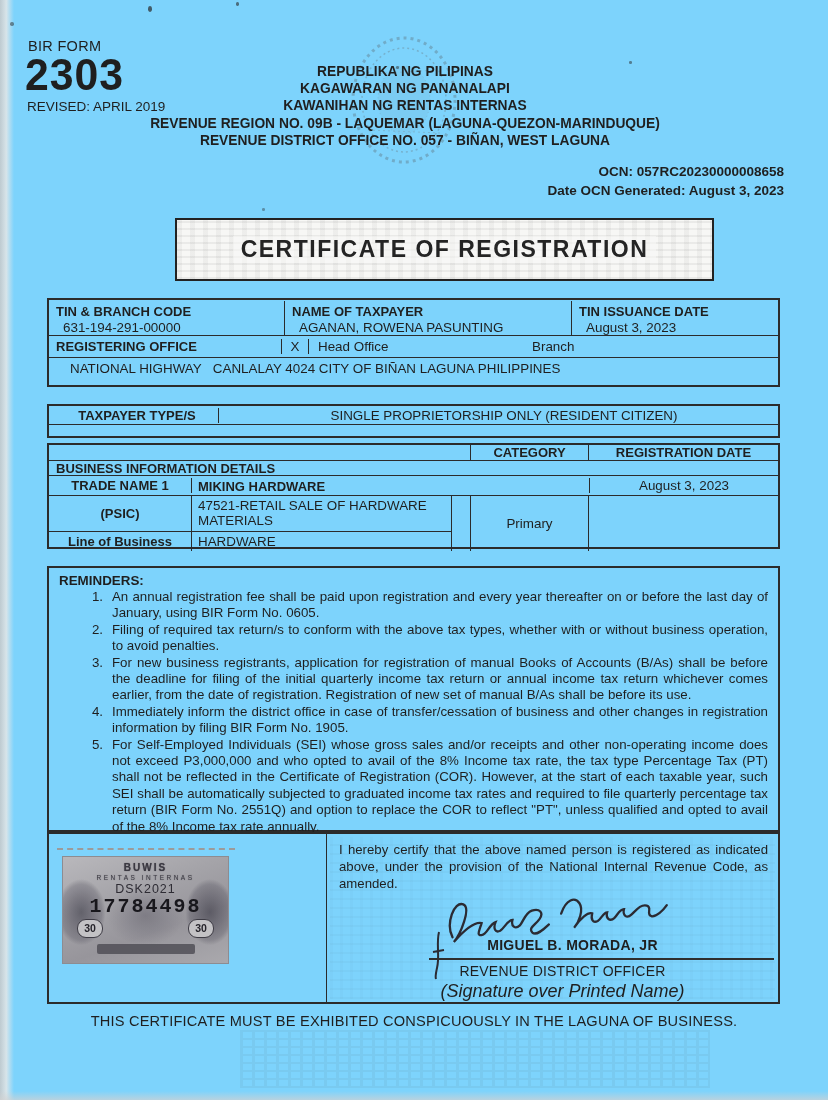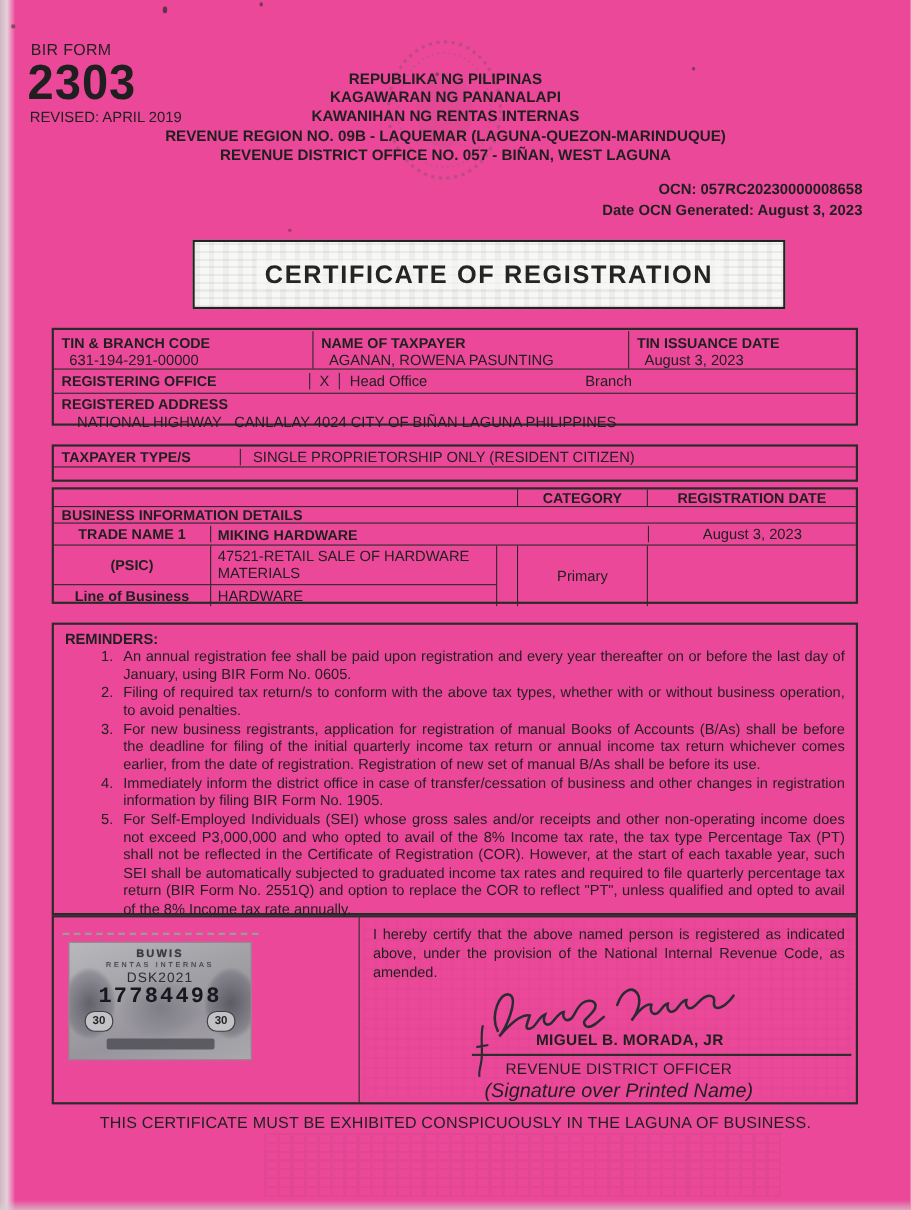--- a/index.html
+++ b/index.html
@@ -1,18 +1,18 @@
 <!DOCTYPE html>
 <html><head>
 <meta charset="utf-8">
 <style>
   html,body{margin:0;padding:0;background:#e8e8e8;}
   .sheet{
     position:relative; width:828px; height:1100px; margin:0 auto;
-    background:#ec4899; overflow:hidden;
+    background:#7dd3fc; overflow:hidden;
     font-family:"Liberation Sans","DejaVu Sans",sans-serif;
     color:#1f1f1f; -webkit-font-smoothing:antialiased;
   }
   .abs{position:absolute;}
   
   .edge-left{left:0;top:0;bottom:0;width:14px;
     background:linear-gradient(90deg,#c9c9c9 0%,#e7e7e6 45%,rgba(255,255,255,0) 100%);opacity:.85;}
   .edge-bottom{left:0;right:0;bottom:0;height:9px;
     background:linear-gradient(0deg,#d2d2d2 0%,rgba(255,255,255,0) 100%);opacity:.7;}
   .speck{background:#2a2a2a;border-radius:45%;}
@@ -46,21 +46,21 @@
   .val{font-size:13.4px;}
   .cell{box-sizing:border-box;overflow:hidden;}
   
   .t1{left:47px;top:298px;width:733px;height:89px;}
   .t1 .r1{height:36px;}
   .t1 .r1 .cell{padding:3px 6px 0 7px;}
   .t1 .r1 .val{padding-left:7px;margin-top:1px;}
   .t1 .r2{height:22px;align-items:center;}
   .t1 .r3{height:31px;padding:2px 6px 0 7px;flex-direction:column;}
   
-  .tpt{left:47px;top:404px;width:733px;height:34px;}
+  .tpt{left:47px;top:404px;width:733px;height:34px;text-align:center;}
   .tpt .r1{height:19px;align-items:center;}
   .tpt .r2{height:15px;}
   
   .biz{left:47px;top:443px;width:733px;height:106px;font-size:13px;}
   .biz .titleRow{height:15px;align-items:center;padding-left:7px;}
   .biz .hdrRow{height:16px;}
   .biz .tradeRow{height:20px;}
   .biz .btm{height:55px;}
   .biz .hc{display:flex;align-items:center;justify-content:center;font-weight:bold;}
   .cellpad{padding:2px 6px 0 6px;}
@@ -174,21 +174,20 @@
     </div>
     <div class="row r2 bb">
       <div class="cell br lbl" style="width:233px;padding-left:7px;">REGISTERING OFFICE</div>
       <div class="cell br val cc" style="width:27px;">X</div>
       <div class="cell val" style="width:190px;padding-left:9px;">Head Office</div>
       <div class="cell bl br" style="width:24px;"></div>
       <div class="cell val" style="flex:1;padding-left:9px;">Branch</div>
     </div>
     <div class="row r3" style="display:flex;">
       <div>
-        <div class="lbl">REGISTERED ADDRESS</div>
         <div class="val" style="padding-left:14px;margin-top:1px;">NATIONAL HIGHWAY&nbsp;&nbsp; CANLALAY 4024 CITY OF BIÑAN LAGUNA PHILIPPINES</div>
       </div>
     </div>
   </div>
 
   <div class="abs box tpt">
     <div class="row r1 bb">
       <div class="cell br lbl" style="width:170px;padding-left:7px;">TAXPAYER TYPE/S</div>
       <div class="cell val" style="flex:1;padding-left:11px;">SINGLE PROPRIETORSHIP ONLY (RESIDENT CITIZEN)</div>
     </div>

